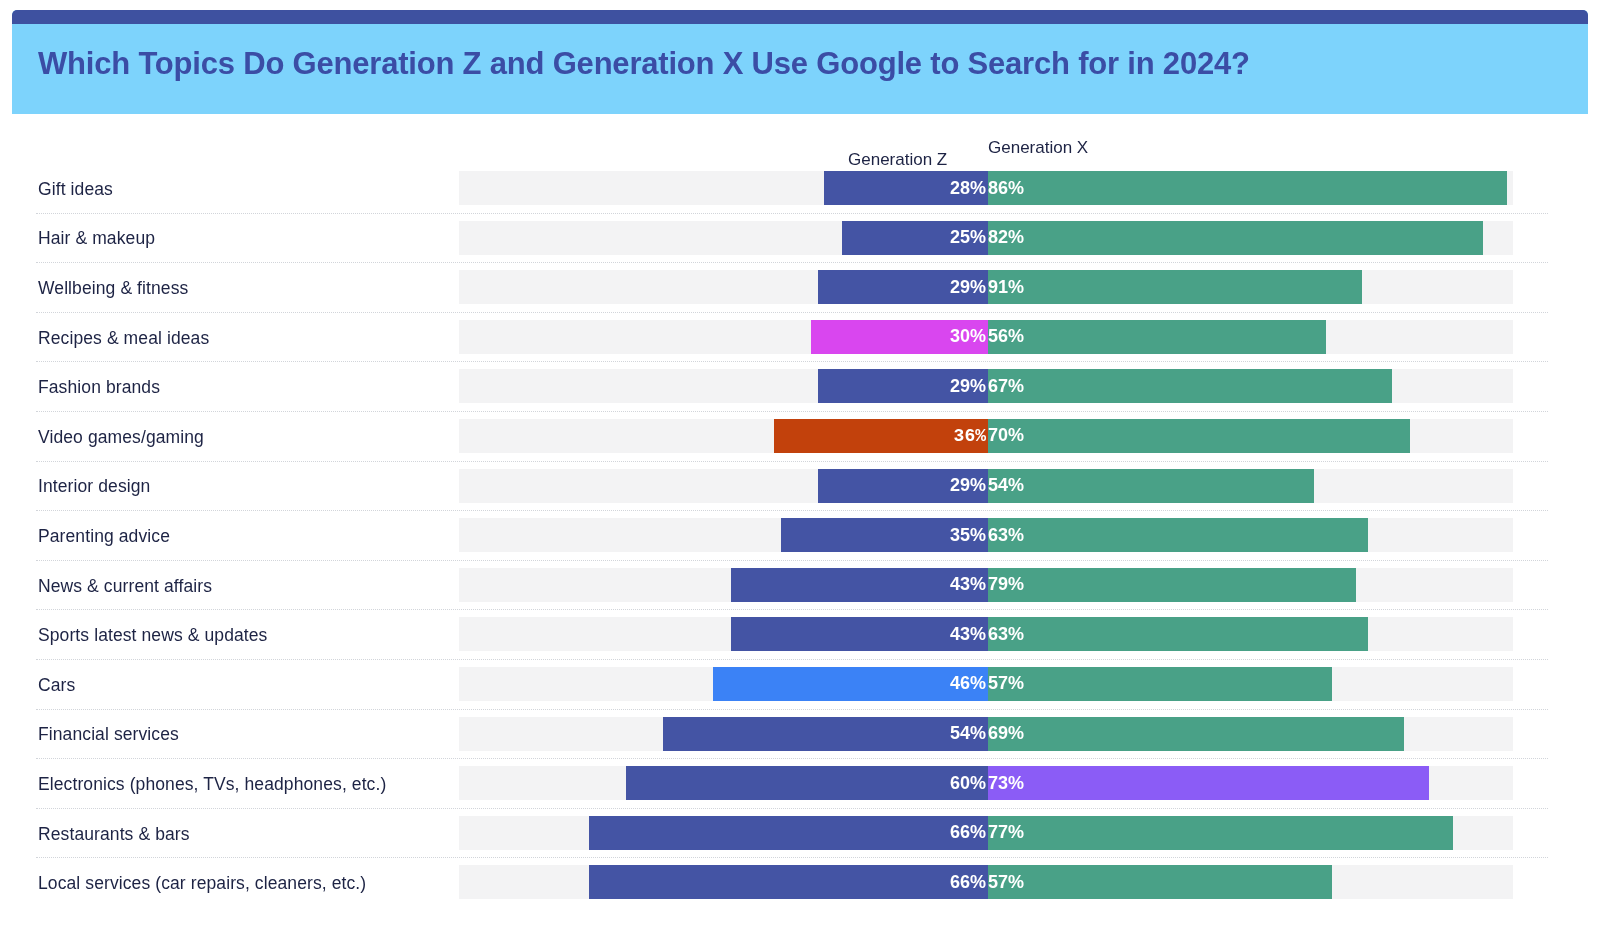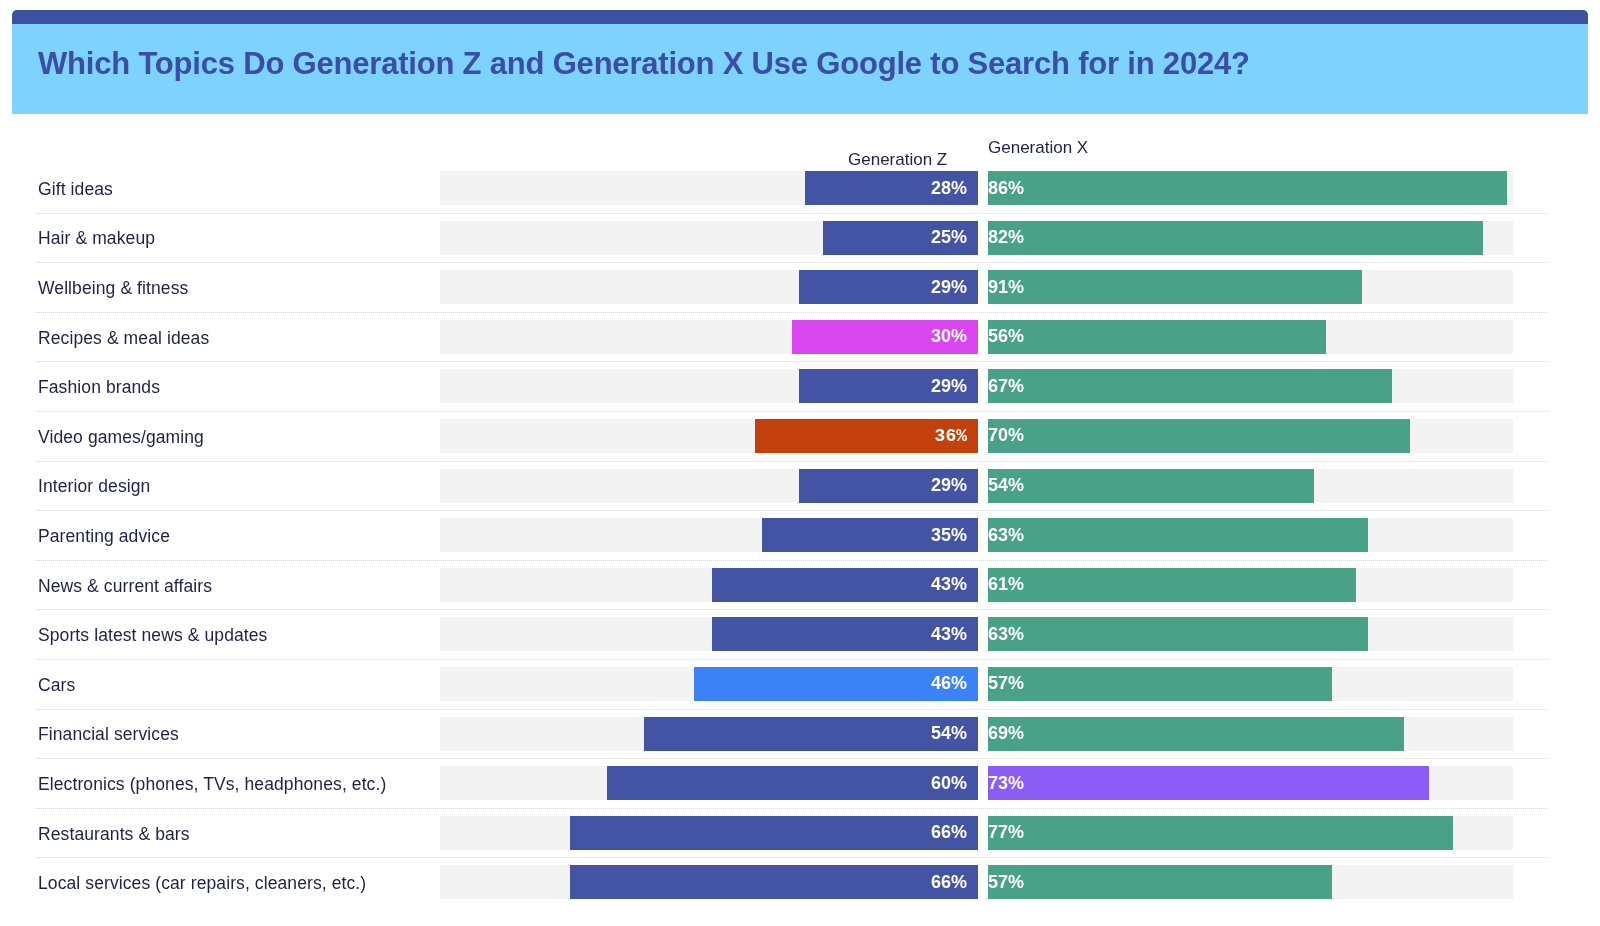--- a/index.html
+++ b/index.html
@@ -87,21 +87,21 @@
     transform: translateY(-50%);
     font-size: 17.5px;
     color: #1d2344;
     white-space: nowrap;
     letter-spacing: 0.1px;
   }
 
   
   .track-left {
     position: absolute;
-    left: 440px;
+    left: 459px;
     width: 538px;
     top: 7px;
     height: 34px;
     background: #f3f3f4;
   }
   .bar-z {
     position: absolute;
     right: 0;
     top: 0;
     height: 100%;
@@ -274,21 +274,21 @@
     </div>
     <div class="row">
       <div class="row-label">News &amp; current affairs</div>
       <div class="track-left">
         <div class="bar-z" style="width: 49.4253%; background: rgb(68, 84, 164);">
           <span class="val">43%</span>
         </div>
       </div>
       <div class="track-right">
         <div class="bar-x" style="width: 70.1149%; background: rgb(73, 161, 135);">
-          <span class="val">61%</span>
+          <span class="val">79%</span>
         </div>
       </div>
       <div class="row-sep"></div>
     </div>
     <div class="row">
       <div class="row-label">Sports latest news &amp; updates</div>
       <div class="track-left">
         <div class="bar-z" style="width: 49.4253%; background: rgb(68, 84, 164);">
           <span class="val">43%</span>
         </div>

